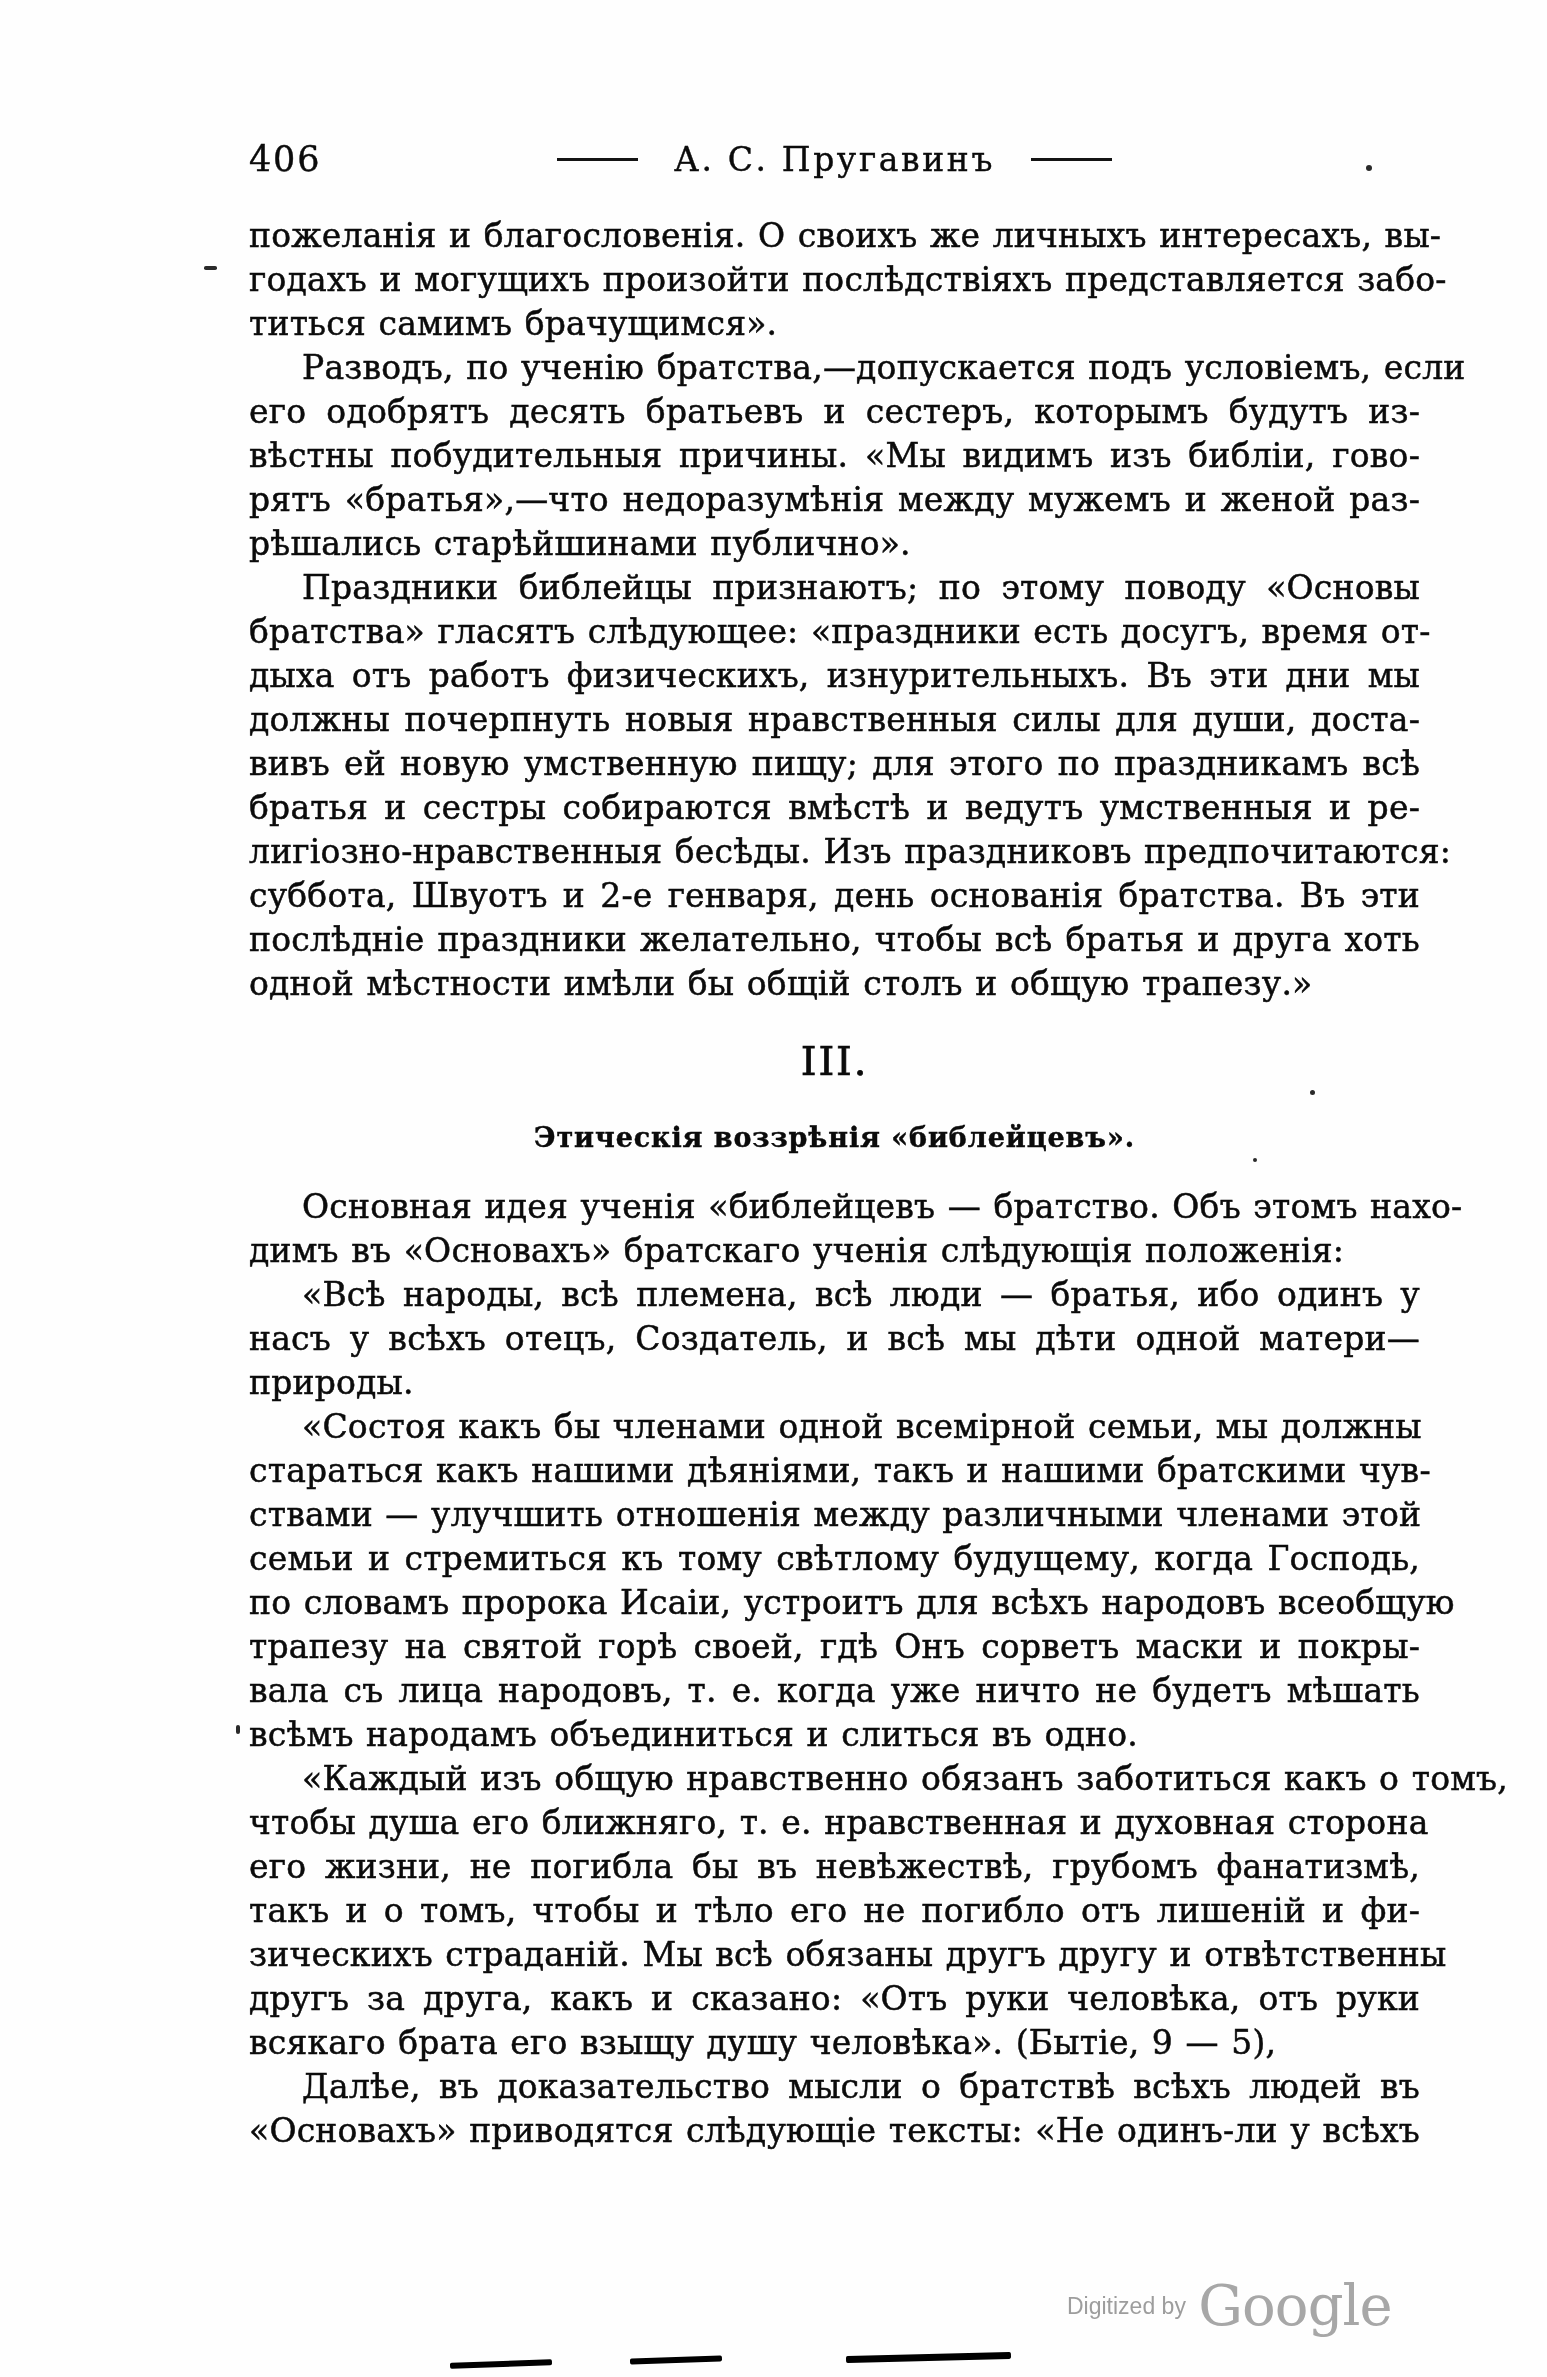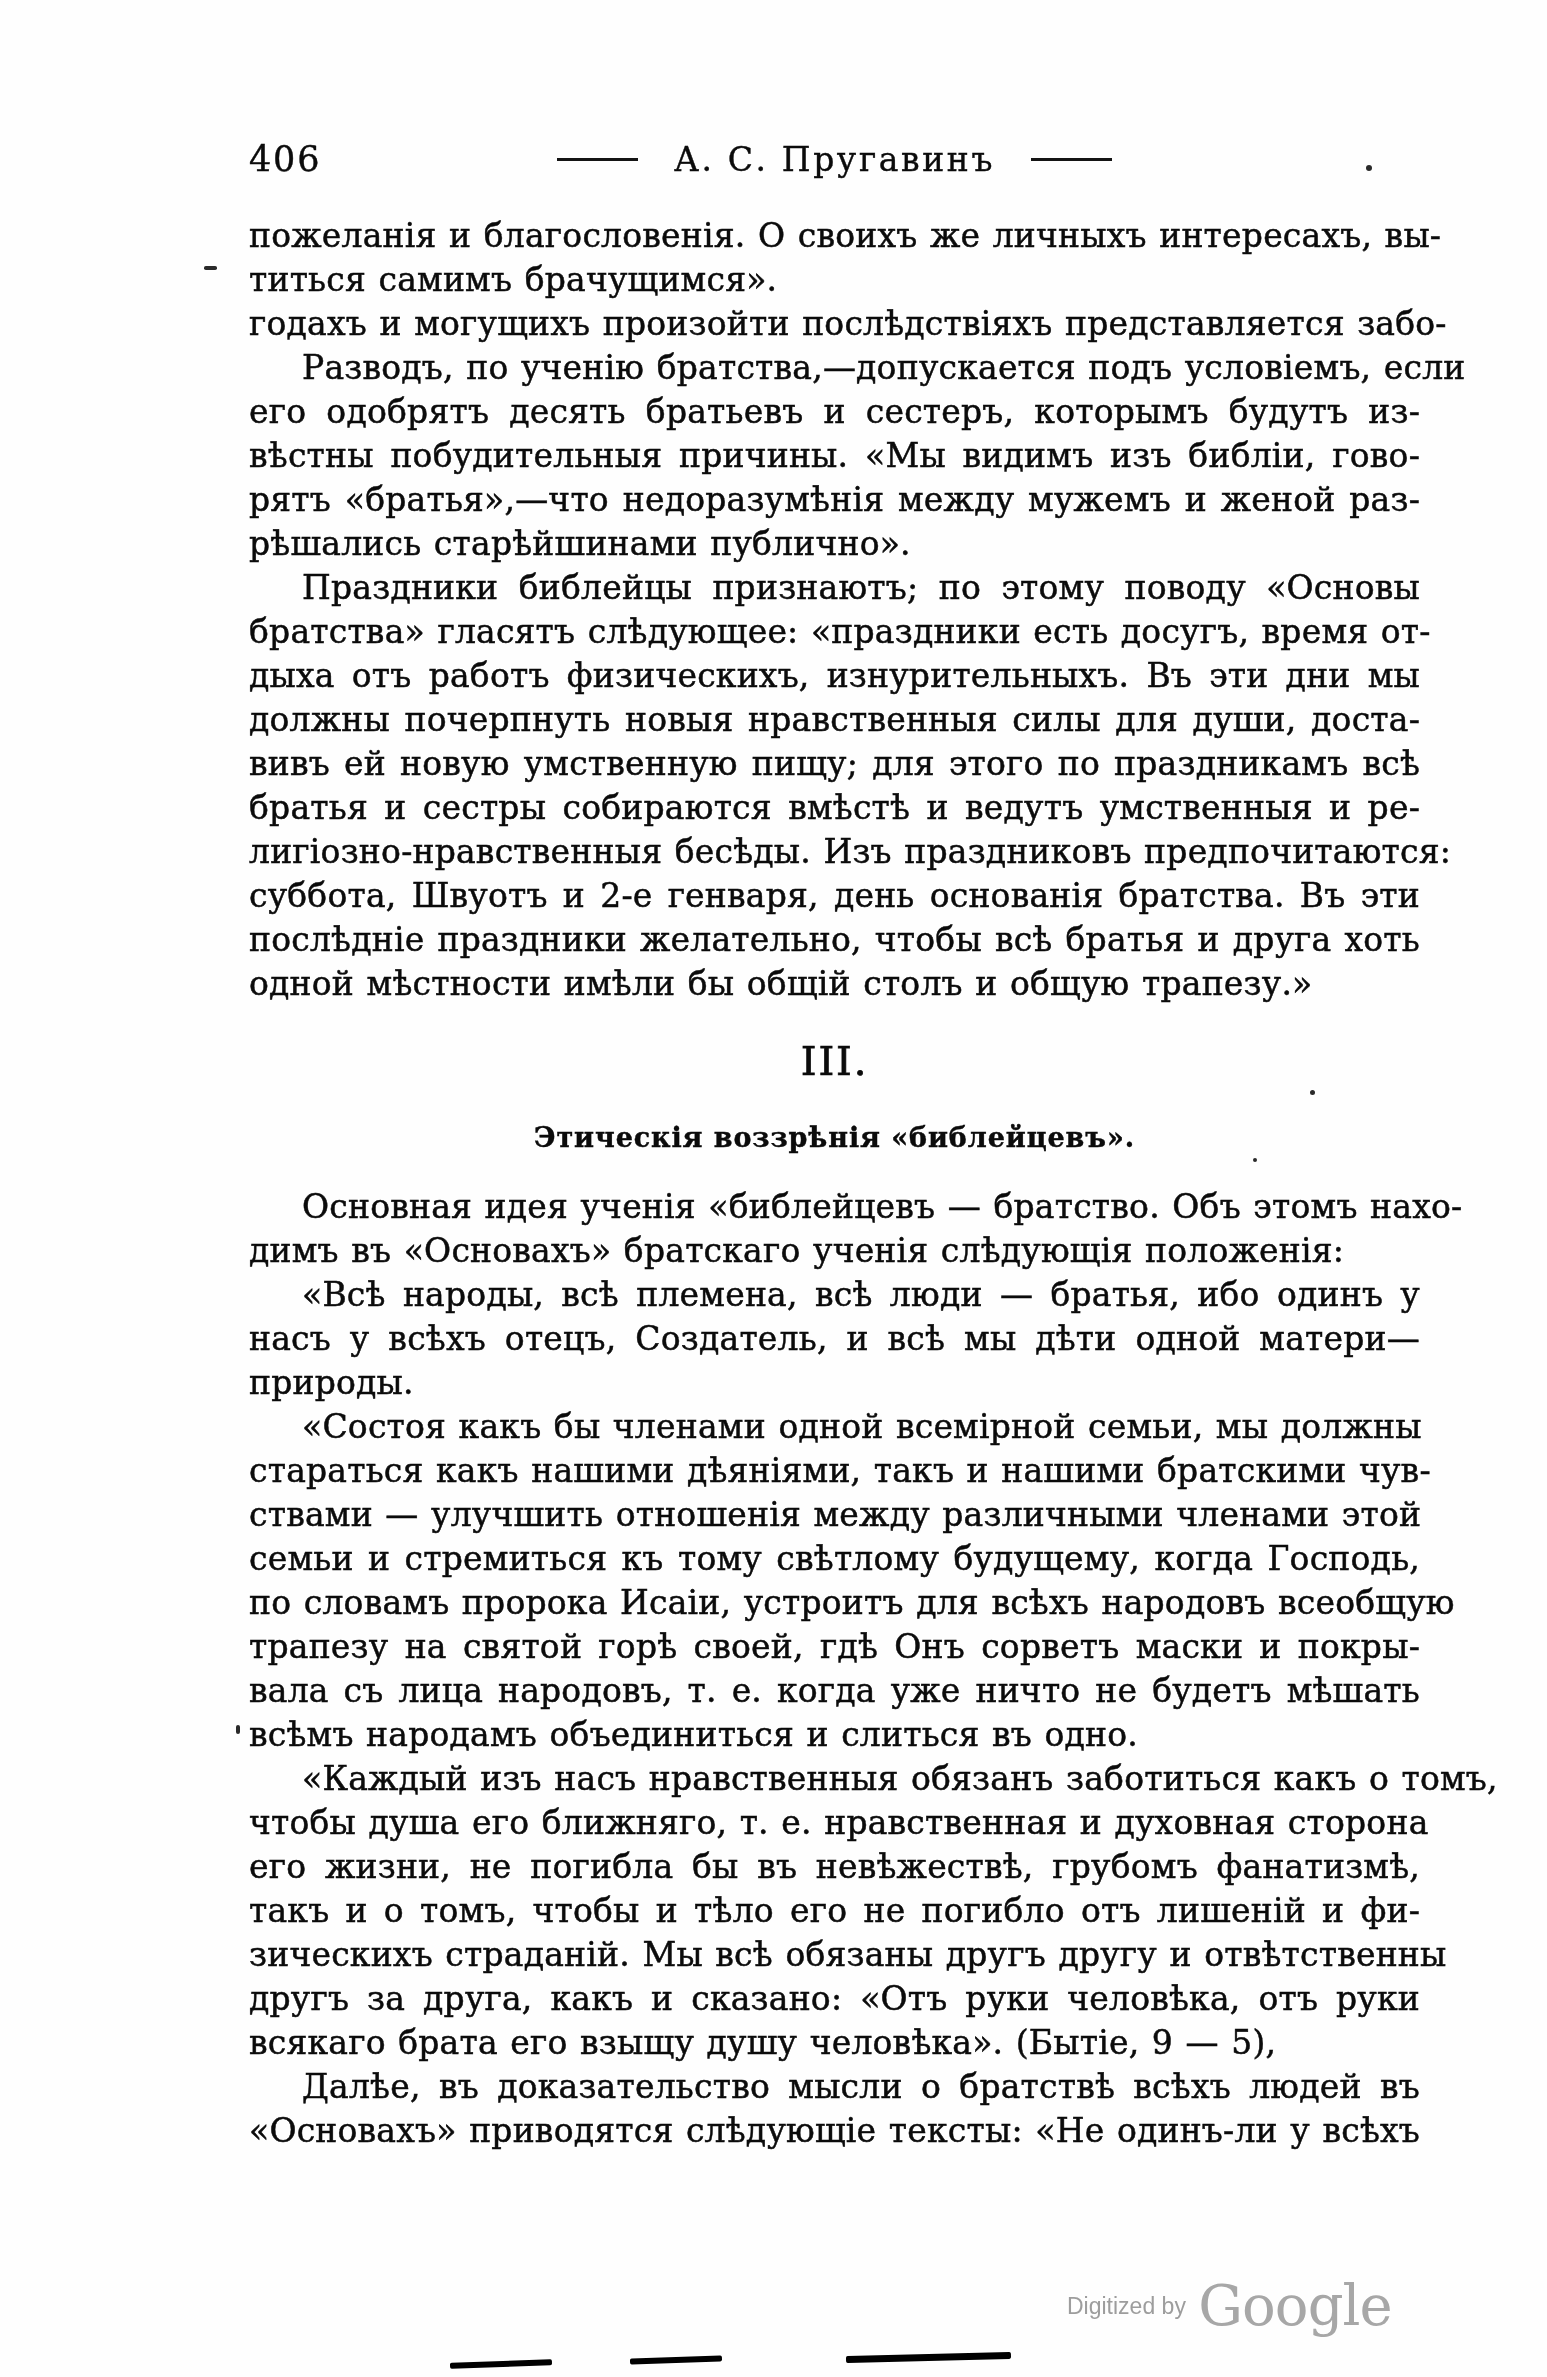--- a/index.html
+++ b/index.html
@@ -72,22 +72,22 @@
     <div class="pagenum">406</div>
     <div class="running">
       <span class="rule"></span>
       <span>А. С. Пругавинъ</span>
       <span class="rule"></span>
     </div>
   </div>
 
   <div class="content">
       <div class="line">пожеланія и благословенія. О своихъ же личныхъ интересахъ, вы-</div>
+      <div class="line">годахъ и могущихъ произойти послѣдствіяхъ представляется забо-</div>
       <div class="line last">титься самимъ брачущимся».</div>
-      <div class="line">годахъ и могущихъ произойти послѣдствіяхъ представляется забо-</div>
       <div class="line indent">Разводъ, по ученію братства,—допускается подъ условіемъ, если</div>
       <div class="line">его одобрятъ десять братьевъ и сестеръ, которымъ будутъ из-</div>
       <div class="line">вѣстны побудительныя причины. «Мы видимъ изъ библіи, гово-</div>
       <div class="line">рятъ «братья»,—что недоразумѣнія между мужемъ и женой раз-</div>
       <div class="line last">рѣшались старѣйшинами публично».</div>
       <div class="line indent">Праздники библейцы признаютъ; по этому поводу «Основы</div>
       <div class="line">братства» гласятъ слѣдующее: «праздники есть досугъ, время от-</div>
       <div class="line">дыха отъ работъ физическихъ, изнурительныхъ. Въ эти дни мы</div>
       <div class="line">должны почерпнуть новыя нравственныя силы для души, доста-</div>
       <div class="line">вивъ ей новую умственную пищу; для этого по праздникамъ всѣ</div>
@@ -104,21 +104,21 @@
       <div class="line">насъ у всѣхъ отецъ, Создатель, и всѣ мы дѣти одной матери—</div>
       <div class="line last">природы.</div>
       <div class="line indent">«Состоя какъ бы членами одной всемірной семьи, мы должны</div>
       <div class="line">стараться какъ нашими дѣяніями, такъ и нашими братскими чув-</div>
       <div class="line">ствами — улучшить отношенія между различными членами этой</div>
       <div class="line">семьи и стремиться къ тому свѣтлому будущему, когда Господь,</div>
       <div class="line">по словамъ пророка Исаіи, устроитъ для всѣхъ народовъ всеобщую</div>
       <div class="line">трапезу на святой горѣ своей, гдѣ Онъ сорветъ маски и покры-</div>
       <div class="line">вала съ лица народовъ, т. е. когда уже ничто не будетъ мѣшать</div>
       <div class="line last">всѣмъ народамъ объединиться и слиться въ одно.</div>
-      <div class="line indent">«Каждый изъ насъ нравственныя обязанъ заботиться какъ о томъ,</div>
+      <div class="line indent">«Каждый изъ общую нравственно обязанъ заботиться какъ о томъ,</div>
       <div class="line">чтобы душа его ближняго, т. е. нравственная и духовная сторона</div>
       <div class="line">его жизни, не погибла бы въ невѣжествѣ, грубомъ фанатизмѣ,</div>
       <div class="line">такъ и о томъ, чтобы и тѣло его не погибло отъ лишеній и фи-</div>
       <div class="line">зическихъ страданій. Мы всѣ обязаны другъ другу и отвѣтственны</div>
       <div class="line">другъ за друга, какъ и сказано: «Отъ руки человѣка, отъ руки</div>
       <div class="line last">всякаго брата его взыщу душу человѣка». (Бытіе, 9 — 5),</div>
       <div class="line indent">Далѣе, въ доказательство мысли о братствѣ всѣхъ людей въ</div>
       <div class="line">«Основахъ» приводятся слѣдующіе тексты: «Не одинъ-ли у всѣхъ</div>
     </div>
 

